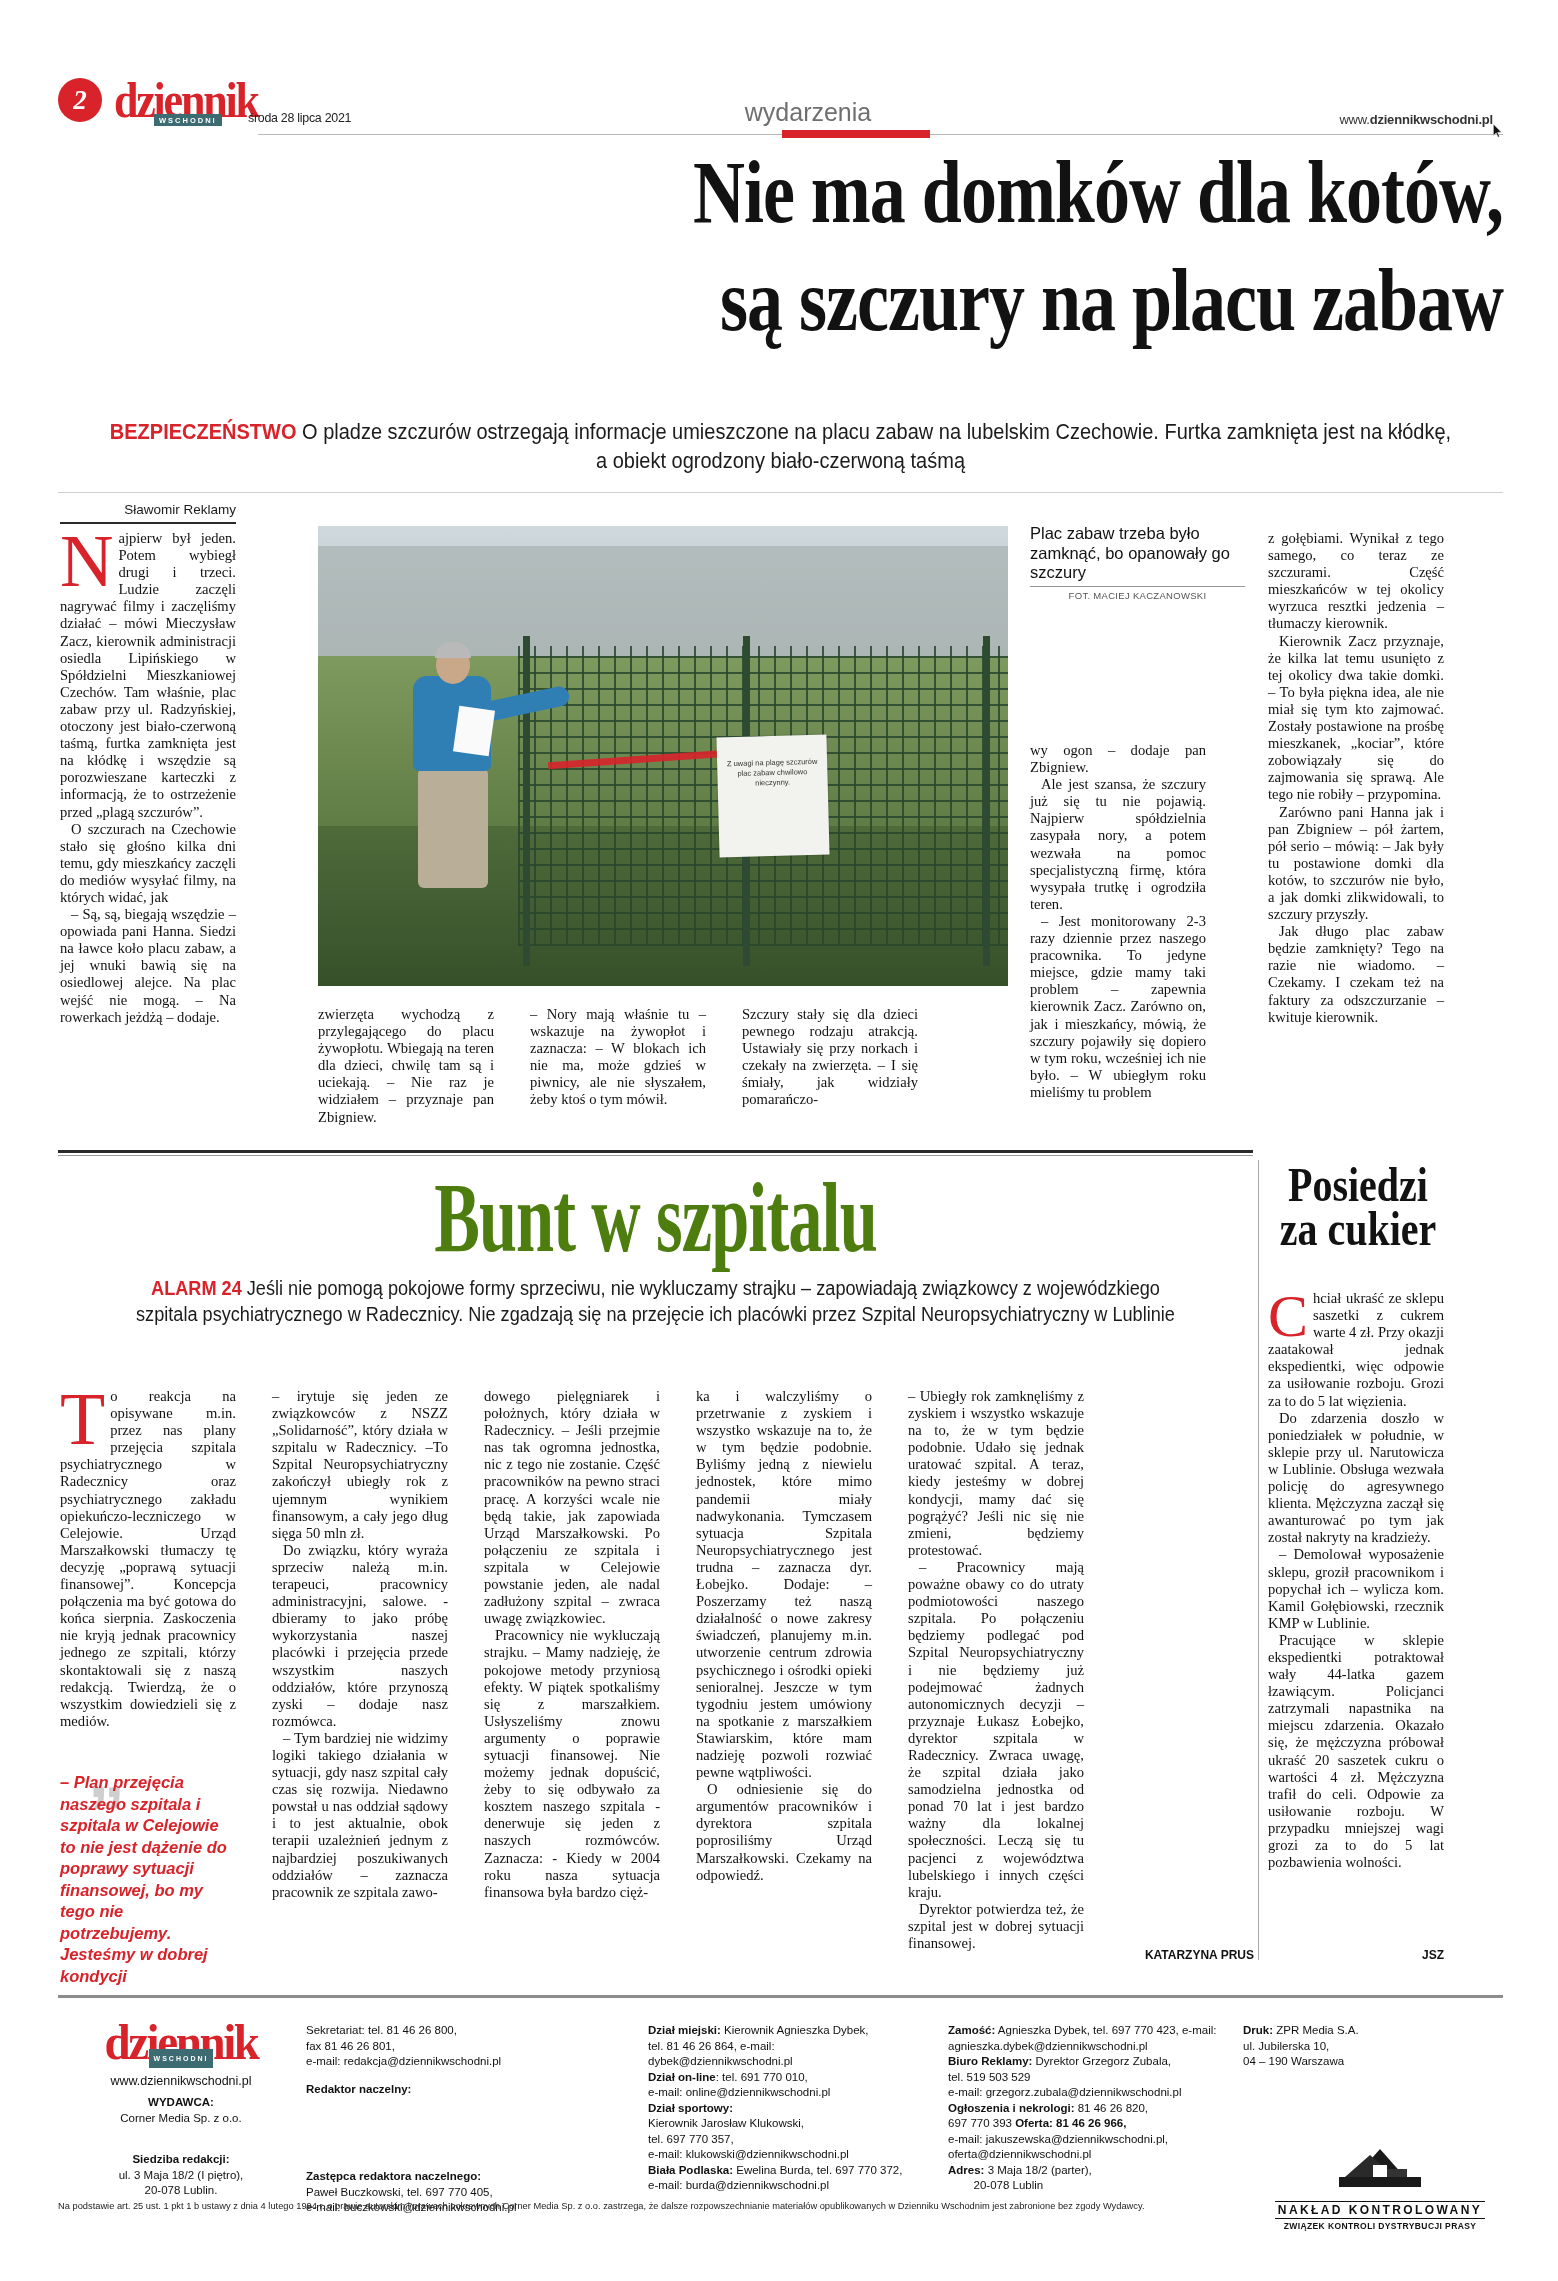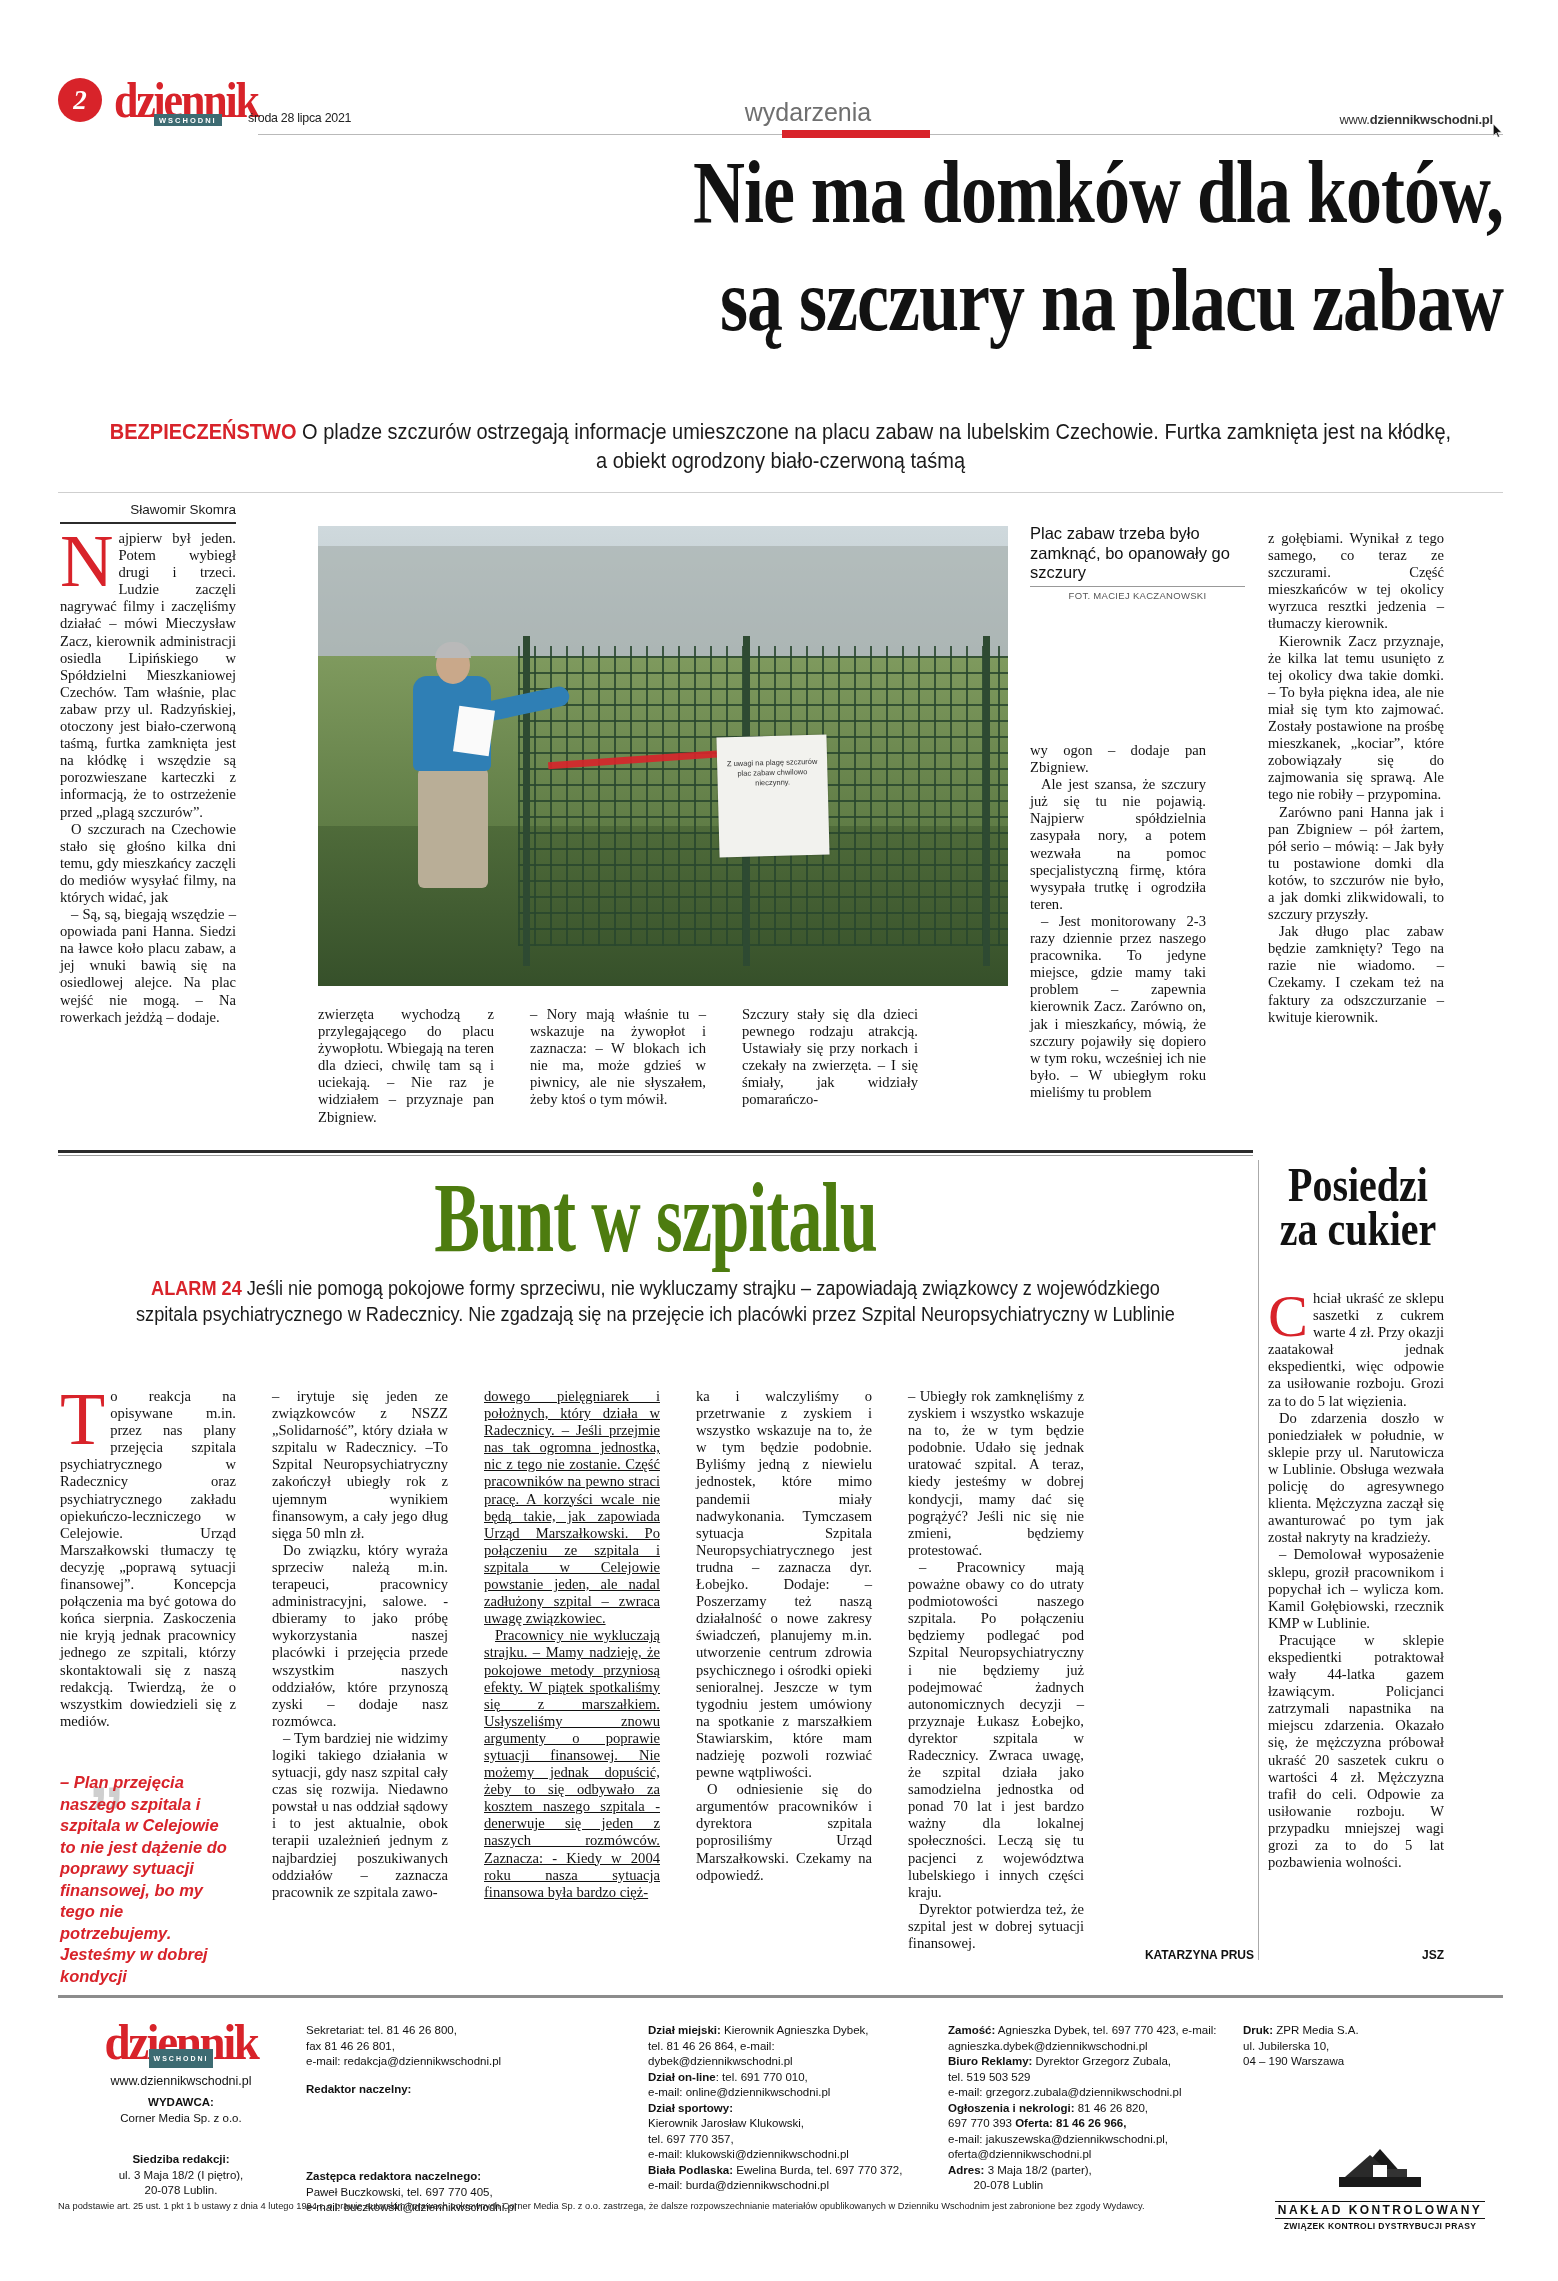--- a/index.html
+++ b/index.html
@@ -120,21 +120,21 @@
 
   .deck2{
     position:absolute;left:88px;top:1275px;width:1135px;text-align:center;
     font-family:"Liberation Sans",sans-serif;font-size:19.5px;line-height:26px;
     color:#1b1b1b;transform:scaleX(0.93);transform-origin:center top;
   }
   .deck2 .kicker{color:#d8232a;font-weight:700;}
 
   #a2c1{left:60px;top:1388px;width:176px;}
   #a2c2{left:272px;top:1388px;width:176px;}
-  #a2c3{left:484px;top:1388px;width:176px;text-decoration:underline;}
+  #a2c3{left:484px;top:1388px;width:176px;}
   #a2c4{left:696px;top:1388px;width:176px;}
   #a2c5{left:908px;top:1388px;width:176px;}
 
   .pullquote{
     position:absolute;left:60px;top:1772px;width:176px;
     font-family:"Liberation Sans",sans-serif;font-style:italic;font-weight:600;
     font-size:16.5px;line-height:21.5px;color:#d8232a;
   }
   .pq-mark{
     position:absolute;left:88px;top:1788px;font-family:"Liberation Sans",sans-serif;
@@ -246,21 +246,21 @@
     <span class="l1">Nie ma domków dla kotów,</span>
     <span class="l2">są szczury na placu zabaw</span>
   </div>
 
   <div class="deck">
     <span class="kicker">BEZPIECZEŃSTWO</span><span> O pladze szczurów ostrzegają informacje umieszczone na placu zabaw na lubelskim Czechowie. Furtka zamknięta jest na kłódkę, a obiekt ogrodzony biało-czerwoną taśmą</span>
   </div>
 
   <div class="rule-top"></div>
 
-  <div class="byline">Sławomir Skomra</div>
+  <div class="byline">Sławomir Reklamy</div>
   <div class="byline-rule"></div>
 
   <div class="photo">
     <div class="ph-sky"></div>
     <div class="ph-bld"></div>
     <div class="ph-mid"></div>
     <div class="ph-grass"></div>
     <div class="ph-fence"></div>
     <div class="ph-post" style="left:205px"></div>
     <div class="ph-post" style="left:425px"></div>

